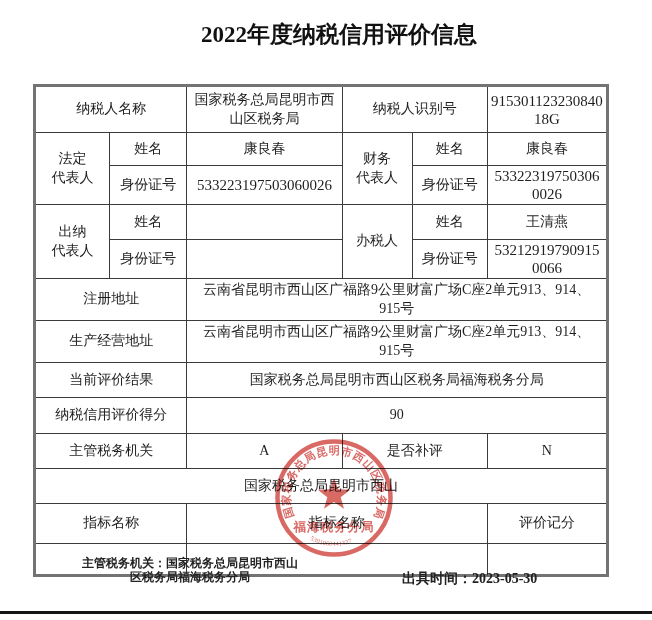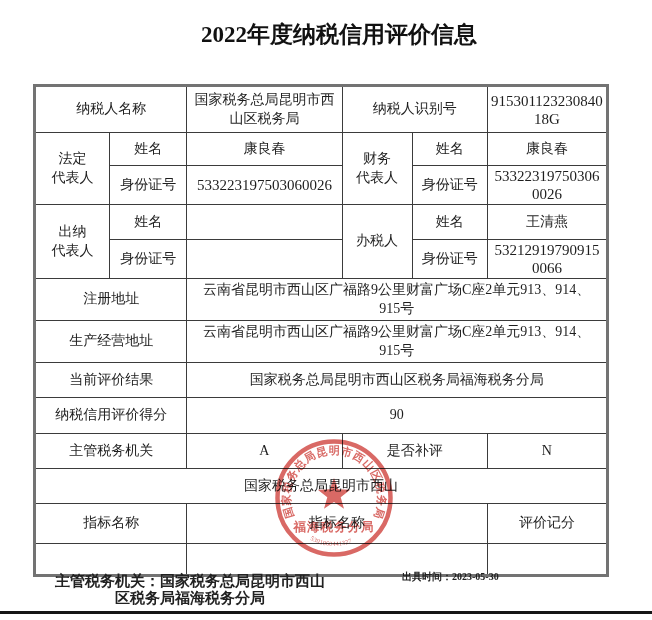--- a/index.html
+++ b/index.html
@@ -36,27 +36,27 @@
 
   .seal {
     position:absolute; left:269px; top:433px; width:130px; height:130px;
     mix-blend-mode:multiply; opacity:0.85; pointer-events:none;
   }
   .seal-ring-text   { font-size:11px;  letter-spacing:0.8px; font-weight:bold; }
   .seal-branch-text { font-size:12.5px; letter-spacing:1px;  font-weight:bold; }
   .seal-code-text   { font-size:6.3px; letter-spacing:0.2px; }
 
   .footer-authority {
-    position:absolute; left:42px; top:573px; width:296px;
-    text-align:center; font-size:15px; font-weight:bold;
+    position:absolute; left:42px; top:557px; width:296px;
+    text-align:center; font-size:12px; font-weight:bold;
     white-space:pre-line; line-height:1.15; color:#222;
   }
   .footer-date {
     position:absolute; left:402px; top:570px;
-    font-size:10px; font-weight:bold; color:#222;
+    font-size:14px; font-weight:bold; color:#222;
   }
   .bottom-rule {
     position:absolute; left:0; top:611px; width:652px; height:3px;
     background:#161616;
   }
 </style>
 </head>
 <body>
 
 <div class="page">

